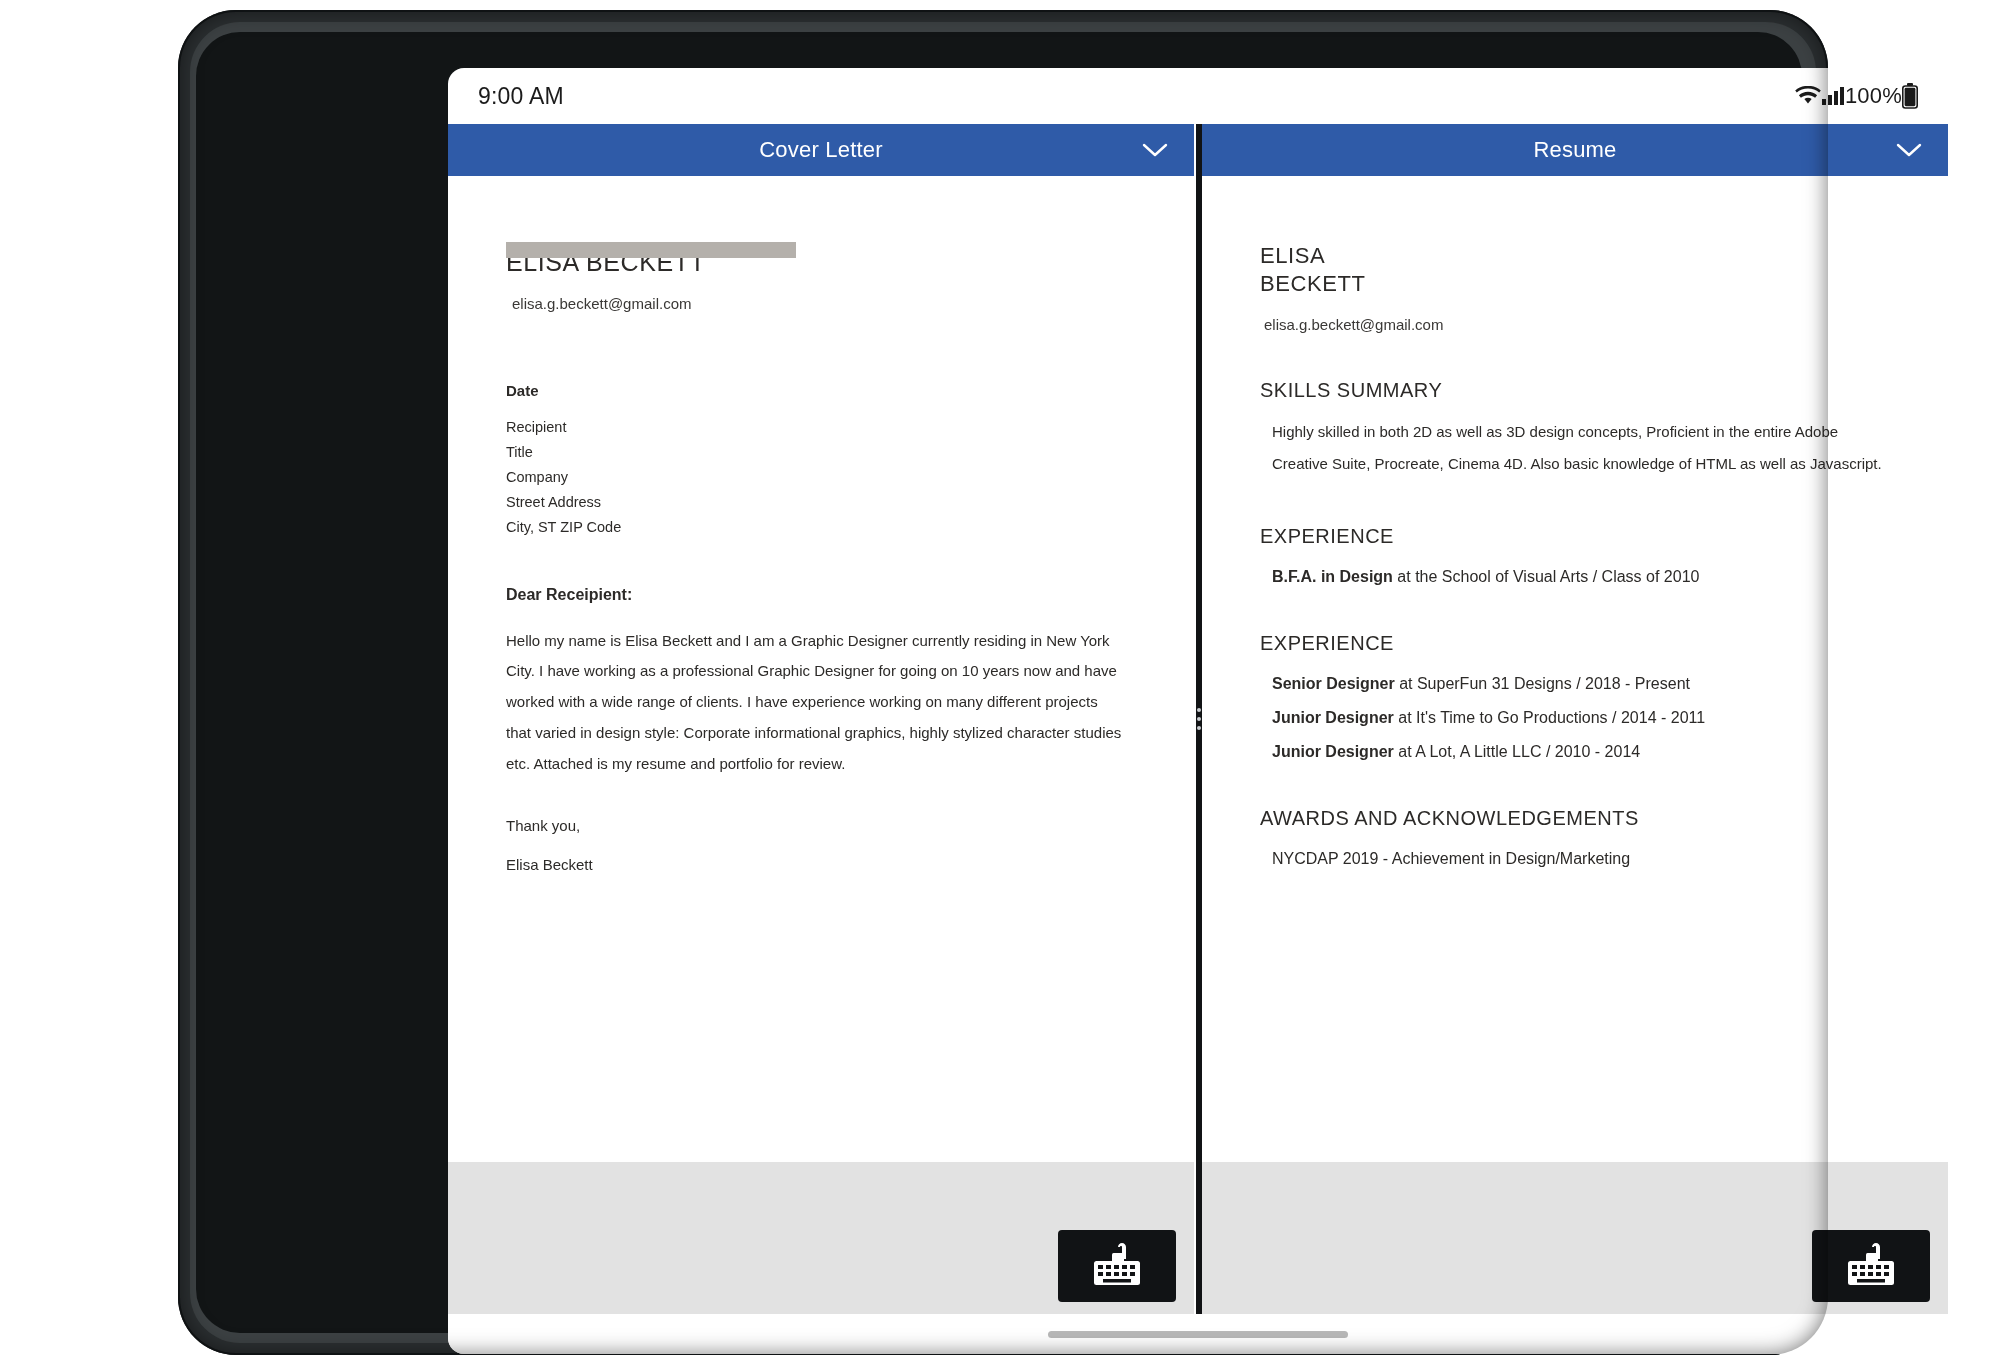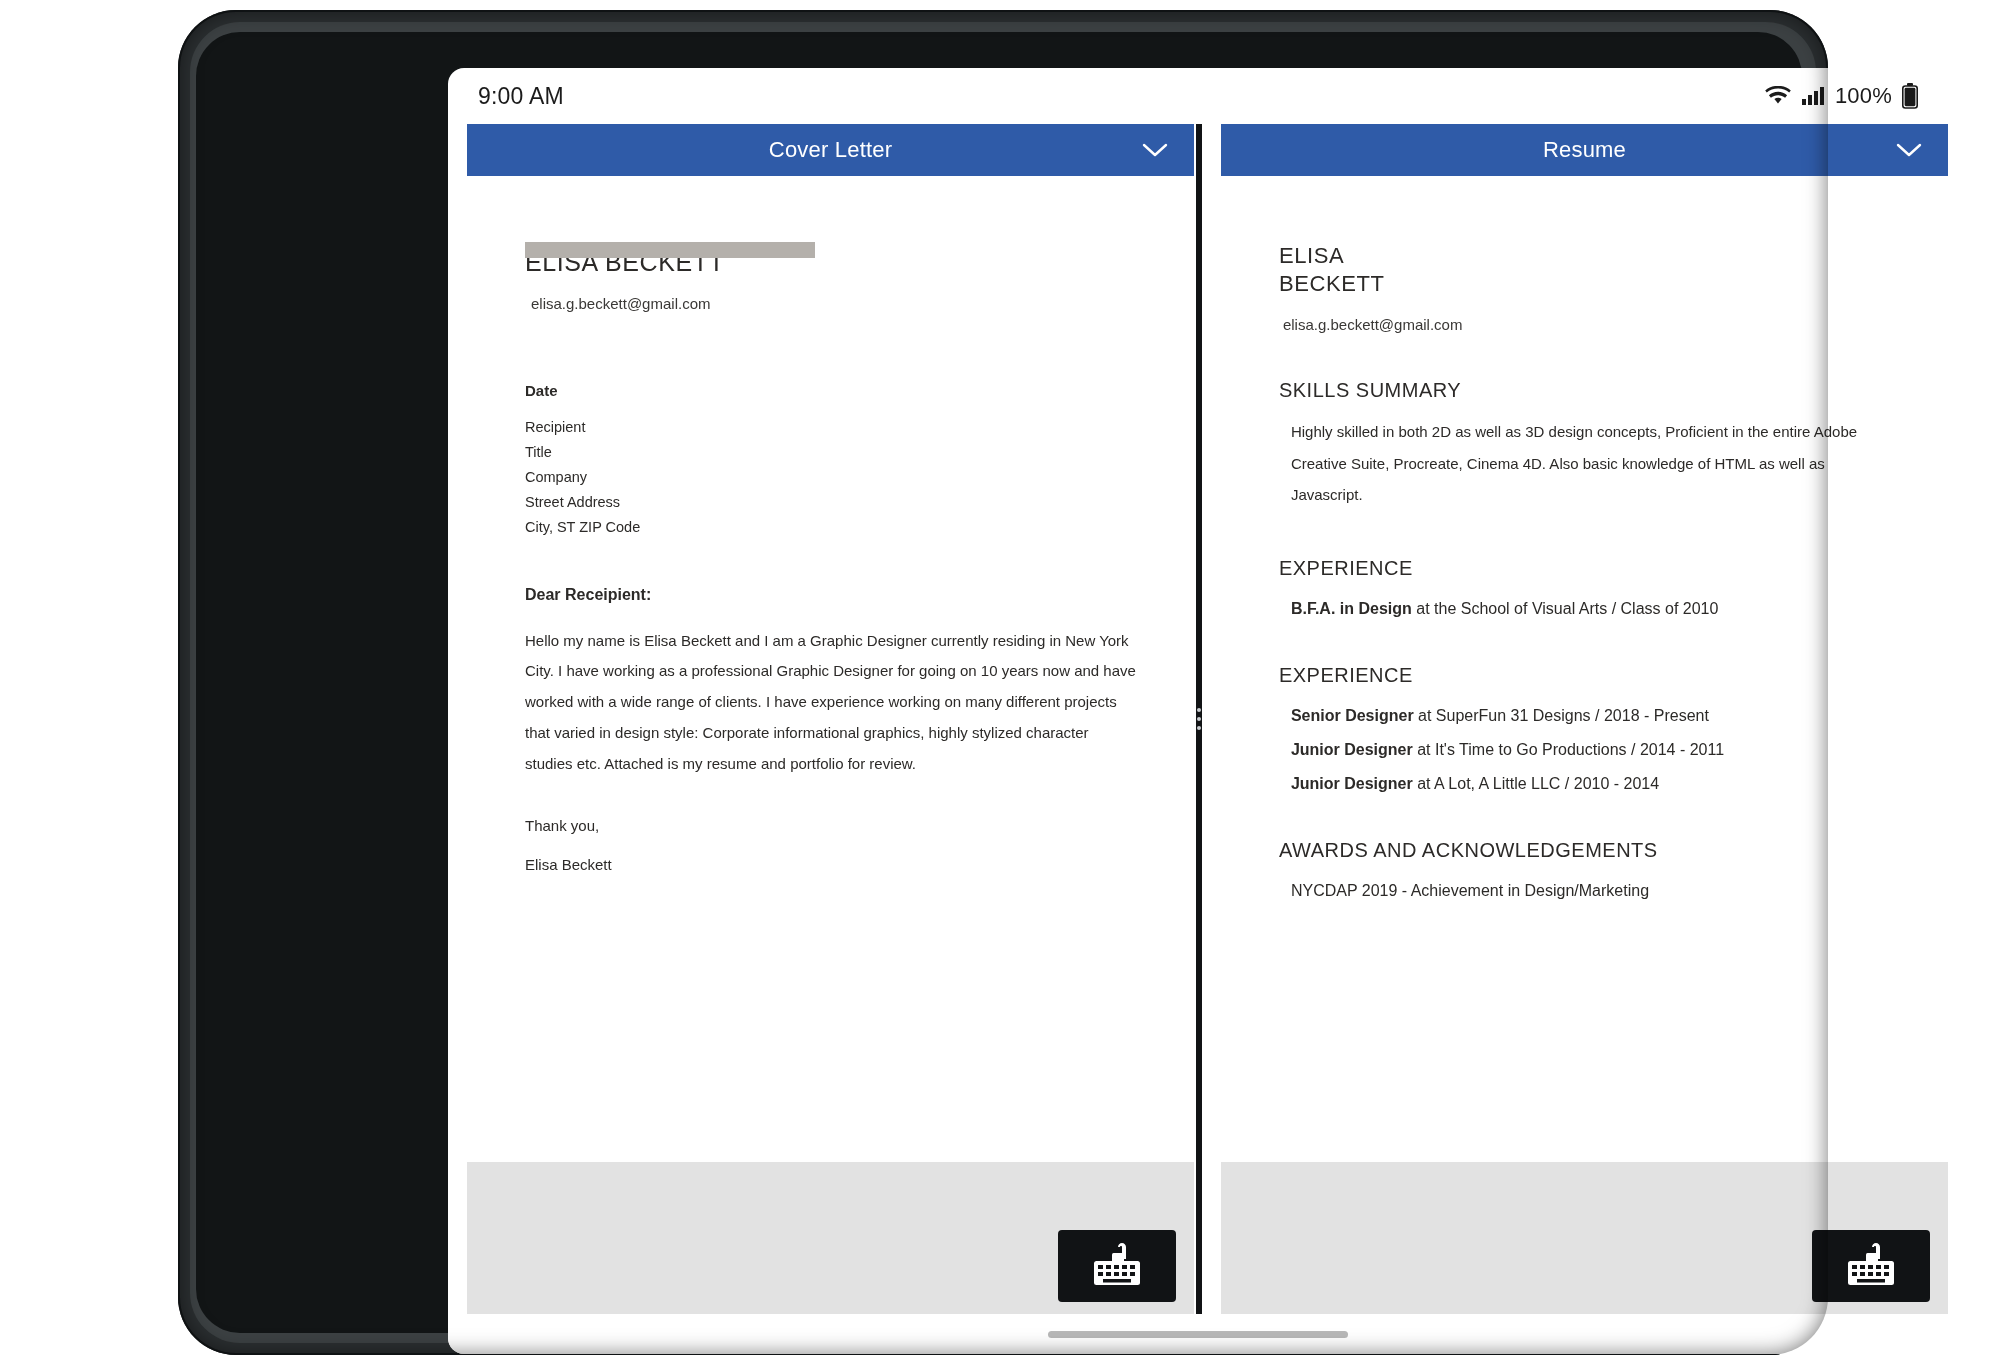--- a/index.html
+++ b/index.html
@@ -113,21 +113,20 @@
     justify-content: space-between;
     padding: 0 30px;
     box-sizing: border-box;
     color: #1b1b1b;
     font-size: 23px;
     letter-spacing: .2px;
   }
   .status-right {
     display: flex;
     align-items: center;
-    gap: 10px;
   }
   .status-right .pct { font-size: 22px; }
   .icon-wifi svg, .icon-signal svg, .icon-battery svg { display:block; }
 
   
   .panes {
     position: absolute;
     left: 0;
     top: 56px;
     width: 1500px;
@@ -135,21 +134,20 @@
     display: flex;
     gap: 0;
   }
   .pane {
     position: relative;
     width: 749px;
     background: #14532d;
     display: flex;
     flex-direction: column;
     overflow: hidden;
-    margin-left: 19px;
   }
   .pane.left-pane { margin-right: 2px; }
   .pane-divider {
     width: 6px;
     background: #111315;
     position: relative;
   }
   .divider-dots {
     position: absolute;
     left: 50%;

